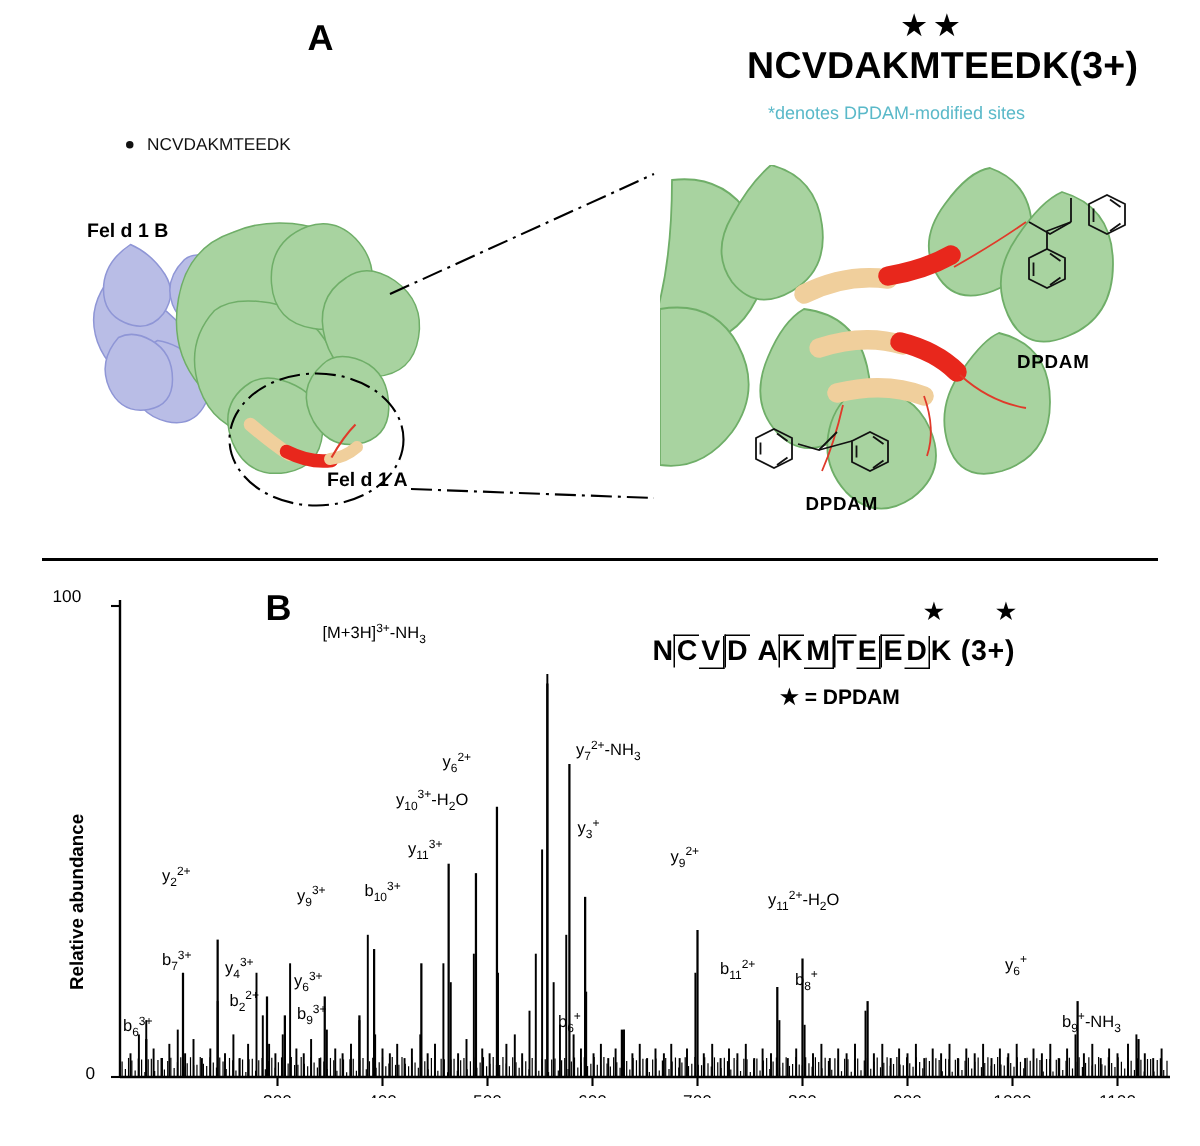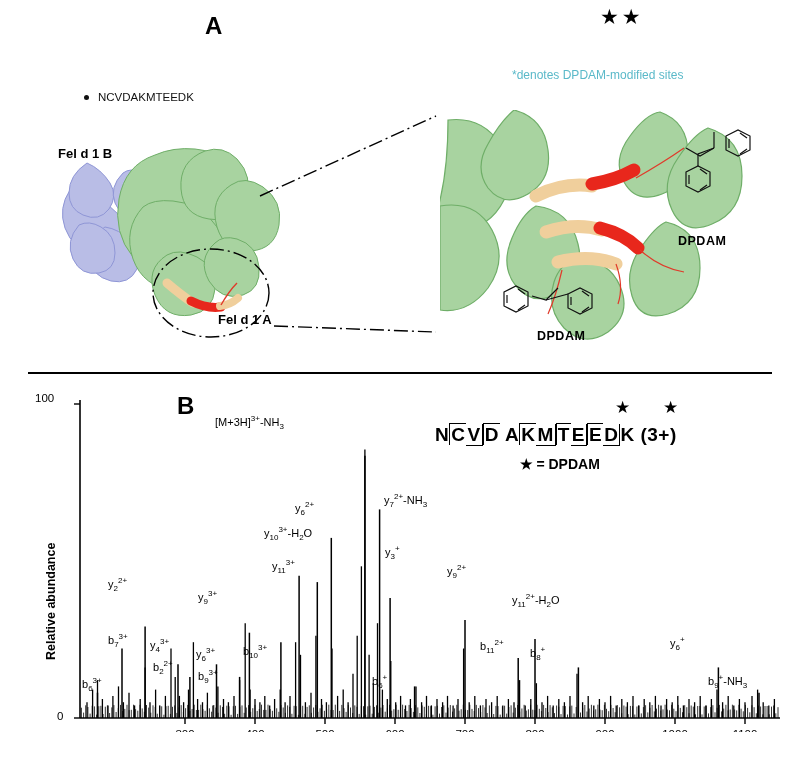--- a/index.html
+++ b/index.html
@@ -149,20 +149,21 @@
   }
 </style>
 </head>
 <body>
 
 <div class="fig">
 
   <div class="abs panel-label" style="left:205px; top:12px;">A</div>
 
   <div class="abs stars-head" style="left:600px; top:5px;">★★</div>
+  <div class="abs pep-head" style="left:498px; top:30px;">NCVDAKMTEEDK(3+)</div>
   <div class="abs denote" style="left:512px; top:68px;">*denotes DPDAM-modified sites</div>
 
   <div class="abs motif-bullet" style="left:42px; top:91px;">
     <span class="dot"></span><span>NCVDAKMTEEDK</span>
   </div>
 
   <svg class="abs" width="320" height="230" viewBox="0 0 320 230" style="left:35px; top:115px;">
 
     <g fill="#b9bde6" stroke="#8f96d6" stroke-width="1">
       <path d="M35 75 q-12 18 -5 38 q8 22 30 26 q20 4 28 -12 q7 -16 -5 -28 q-14 -14 -30 -20 q-12 -6 -18 -4 z"></path>
@@ -788,21 +789,21 @@
   <div class="abs peak-label" style="left:215px; top:414px;">[M+3H]<sup>3+</sup>-NH<sub>3</sub></div>
   <div class="abs peak-label" style="left:384px; top:492px;">y<sub>7</sub><sup>2+</sup>-NH<sub>3</sub></div>
   <div class="abs peak-label" style="left:295px; top:500px;">y<sub>6</sub><sup>2+</sup></div>
   <div class="abs peak-label" style="left:264px; top:525px;">y<sub>10</sub><sup>3+</sup>-H<sub>2</sub>O</div>
   <div class="abs peak-label" style="left:272px; top:558px;">y<sub>11</sub><sup>3+</sup></div>
   <div class="abs peak-label" style="left:385px; top:544px;">y<sub>3</sub><sup>+</sup></div>
   <div class="abs peak-label" style="left:447px; top:563px;">y<sub>9</sub><sup>2+</sup></div>
   <div class="abs peak-label" style="left:108px; top:576px;">y<sub>2</sub><sup>2+</sup></div>
   <div class="abs peak-label" style="left:198px; top:589px;">y<sub>9</sub><sup>3+</sup></div>
   <div class="abs peak-label" style="left:512px; top:592px;">y<sub>11</sub><sup>2+</sup>-H<sub>2</sub>O</div>
-  <div class="abs peak-label" style="left:243px; top:643px;">b<sub>10</sub><sup>3+</sup></div>
+  <div class="abs peak-label" style="left:243px; top:586px;">b<sub>10</sub><sup>3+</sup></div>
   <div class="abs peak-label" style="left:108px; top:632px;">b<sub>7</sub><sup>3+</sup></div>
   <div class="abs peak-label" style="left:480px; top:638px;">b<sub>11</sub><sup>2+</sup></div>
   <div class="abs peak-label" style="left:150px; top:637px;">y<sub>4</sub><sup>3+</sup></div>
   <div class="abs peak-label" style="left:196px; top:646px;">y<sub>6</sub><sup>3+</sup></div>
   <div class="abs peak-label" style="left:530px; top:645px;">b<sub>8</sub><sup>+</sup></div>
   <div class="abs peak-label" style="left:670px; top:635px;">y<sub>6</sub><sup>+</sup></div>
   <div class="abs peak-label" style="left:153px; top:659px;">b<sub>2</sub><sup>2+</sup></div>
   <div class="abs peak-label" style="left:198px; top:668px;">b<sub>9</sub><sup>3+</sup></div>
   <div class="abs peak-label" style="left:372px; top:673px;">b<sub>6</sub><sup>+</sup></div>
   <div class="abs peak-label" style="left:82px; top:676px;">b<sub>6</sub><sup>3+</sup></div>

